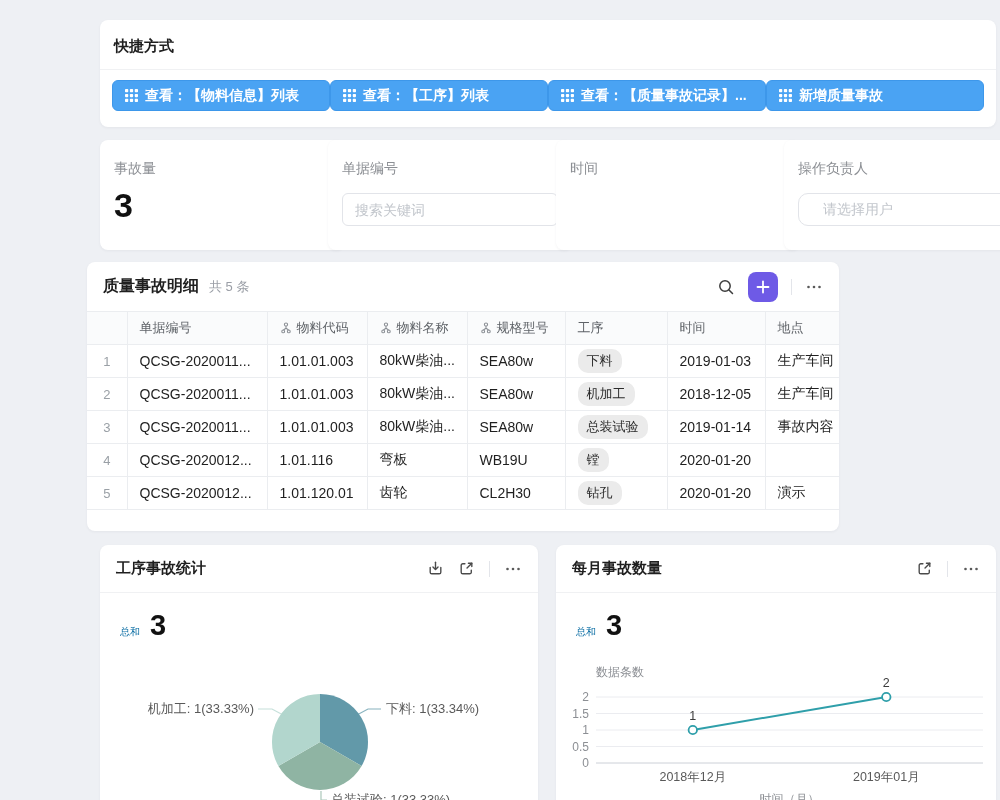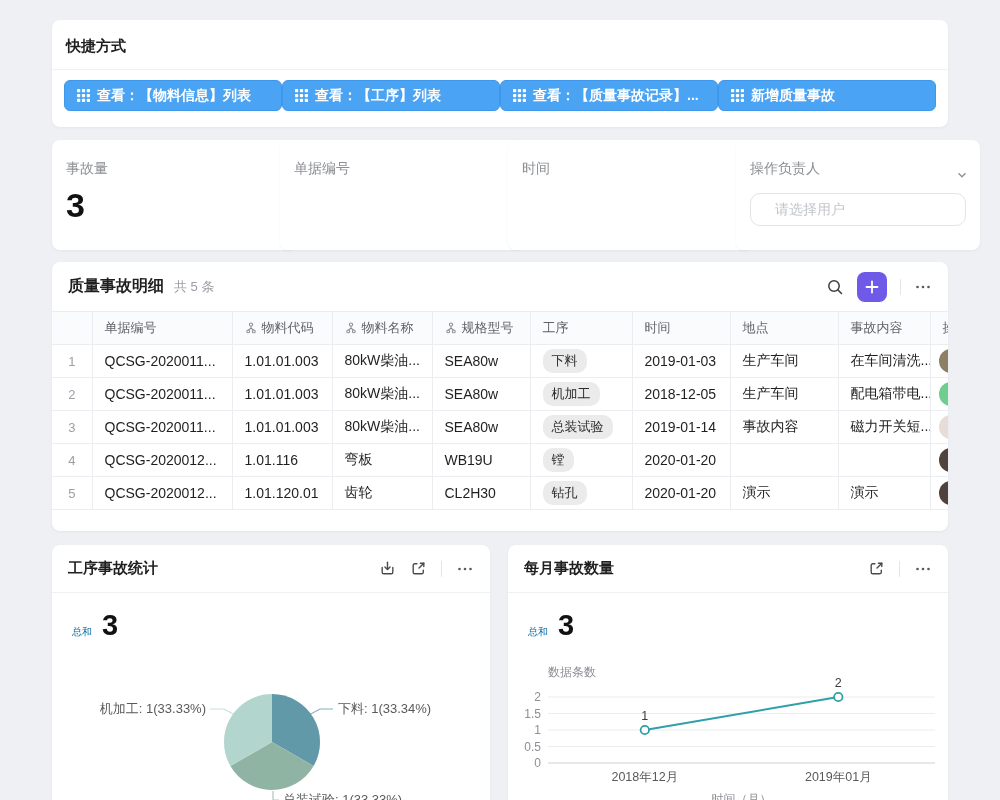--- a/index.html
+++ b/index.html
@@ -1,18 +1,18 @@
 <!DOCTYPE html>
 <html><head>
 <meta charset="utf-8">
 <style>
   * { margin:0; padding:0; box-sizing:border-box; }
   body { background:#e7e9ee; font-family:"Liberation Sans","DejaVu Sans",sans-serif; }
   .page { position:relative; width:1000px; height:800px; background:#eef0f4; overflow:hidden; color:#1f1f1f; }
-  .card { position:absolute; background:#fff; border-radius:8px; box-shadow:0 1px 3px rgba(30,40,60,.05); }
+  .card { position:absolute; background:#fff; border-radius:8px; box-shadow:0 1px 3px rgba(30,40,60,.05);margin-left:48px; }
 
   
   .shortcuts { left:52px; top:20px; width:896px; height:107px; }
   .sc-title { padding:17px 14px 13px; font-size:15px; font-weight:600; }
   .hdivider { height:1px; background:#f0f1f3; }
   .sc-btn-row { display:flex; gap:0; padding:10px 12px 0; }
   .sc-btn { flex:1; height:31px; background:#4aa3f3; border:1px solid #3d97ea; border-radius:6px;
             color:#fff; font-size:14px; font-weight:600; display:flex; align-items:center;
             padding:0 12px; gap:7px; cursor:pointer; font-family:inherit; white-space:nowrap; overflow:hidden; }
 
@@ -23,21 +23,21 @@
   .finput-wrap { position:relative; margin-top:15px; }
   .finput { width:100%; height:33px; border:1px solid #e2e4e9; border-radius:6px; padding:0 30px 0 12px;
             font-size:14px; color:#333; font-family:inherit; background:#fff; }
   .finput::placeholder { color:#c2c6cc; }
   .fselect { width:100%; height:33px; border:1px solid #e2e4e9; border-radius:10px; padding:0 30px 0 24px;
              font-size:14px; color:#c2c6cc; display:flex; align-items:center; margin-top:15px; cursor:pointer; }
   .input-icon { position:absolute; right:9px; top:8px; }
   .sel-icon { position:absolute; right:11px; top:28px; }
 
   
-  .table-card { left:52px; top:262px; width:896px; height:269px; overflow:hidden; }
+  .table-card { left:39px; top:262px; width:752px; height:269px; overflow:hidden; }
   .t-titlerow { height:49px; display:flex; align-items:center; padding:0 16px; }
   .t-title { font-size:16px; font-weight:600; }
   .t-count { margin-left:10px; font-size:13px; color:#9a9ea6; }
   .t-actions { margin-left:auto; display:flex; align-items:center; gap:13px; }
   .icon-btn { background:none; border:none; cursor:pointer; display:flex; align-items:center; padding:0; }
   .add-btn { width:30px; height:30px; border-radius:8px; background:#6e5ae6; border:none; color:#fff;
              font-size:20px; line-height:1; cursor:pointer; display:flex; align-items:center; justify-content:center; }
   .vdivider { width:1px; height:16px; background:#e3e5ea; }
   table { border-collapse:collapse; table-layout:fixed; width:950px; }
   th, td { height:33px; border-bottom:1px solid #ebedf0; border-right:1px solid #ebedf0;
@@ -131,20 +131,23 @@
       </div>
   </section>
 
   <section class="card fcard" style="left:52px">
     <div class="flabel">事故量</div>
     <div class="fvalue">3</div>
   </section>
 
   <section class="card fcard" style="left:280px">
     <div class="flabel">单据编号</div>
+    <div class="finput-wrap">
+      <input class="finput" placeholder="搜索关键词" style="">
+    </div>
   </section>
 
   <section class="card fcard" style="left:508px">
     <div class="flabel">时间</div>
   </section>
 
   <section class="card fcard" style="left:736px">
     <div class="flabel">操作负责人</div>
     <div class="fselect">
       <span>请选择用户</span>

